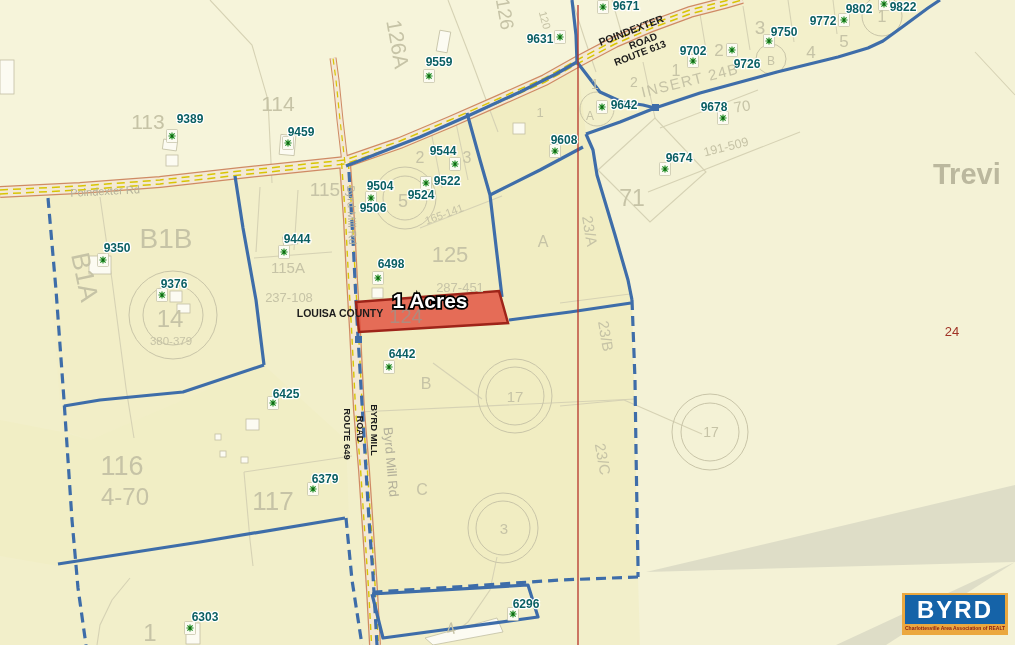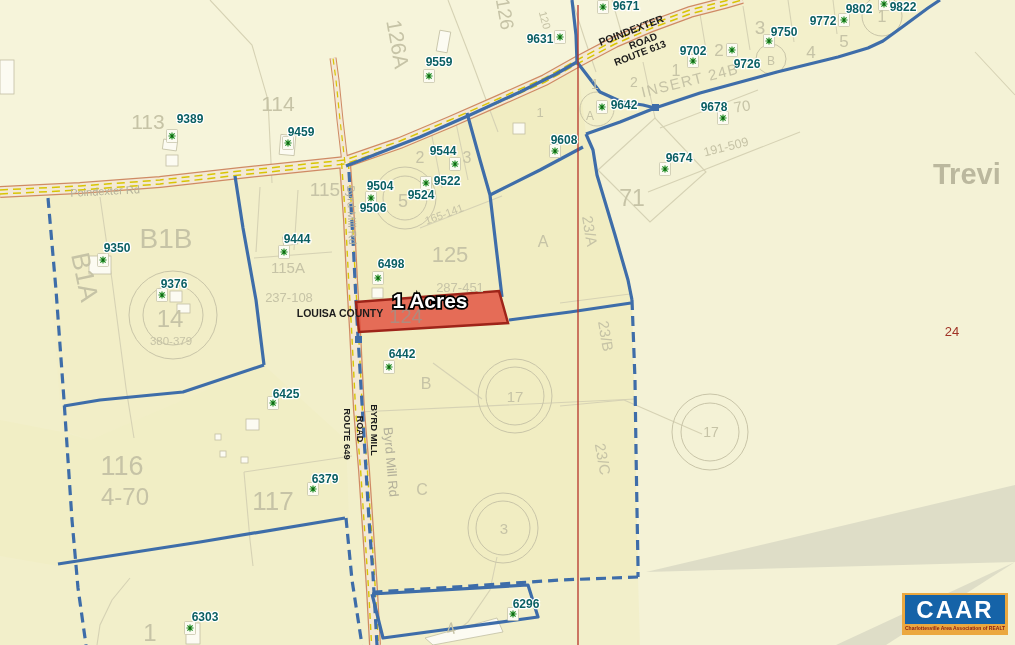--- a/index.html
+++ b/index.html
@@ -353,16 +353,16 @@
         <text x="374" y="430" font-size="9.5" fill="#1c1c1c" text-anchor="middle" dominant-baseline="central" transform="rotate(90 374 430)" font-weight="bold">BYRD MILL</text>
         <text x="105" y="191" font-size="11" fill="#b3b09a" text-anchor="middle" dominant-baseline="central" transform="rotate(-3 105 191)">Poindexter Rd</text>
         <text x="352" y="215" font-size="11" fill="#b3b09a" text-anchor="middle" dominant-baseline="central" transform="rotate(88 352 215)">Byrd Mill Rd</text>
         <text x="391" y="462" font-size="13" fill="#b3b09a" text-anchor="middle" dominant-baseline="central" transform="rotate(85 391 462)">Byrd Mill Rd</text>
         <text x="430" y="300" font-size="21" fill="#ffffff" text-anchor="middle" dominant-baseline="central" font-weight="bold" stroke="#000000" stroke-width="3.5" paint-order="stroke">1 Acres</text>
         <text x="933" y="174" font-size="29" fill="#bbb89e" text-anchor="start" dominant-baseline="central" font-weight="bold">Trevi</text>
         <text x="952" y="331" font-size="13" fill="#a03326" text-anchor="middle" dominant-baseline="central">24</text>
       </g>
     </svg>
   <div class="logo">
-    <div class="blue">CAAR</div>
+    <div class="blue">BYRD</div>
     <div class="tag">Charlottesville Area Association of REALTORS®</div>
   </div>
 </div>
 
 </body></html>

